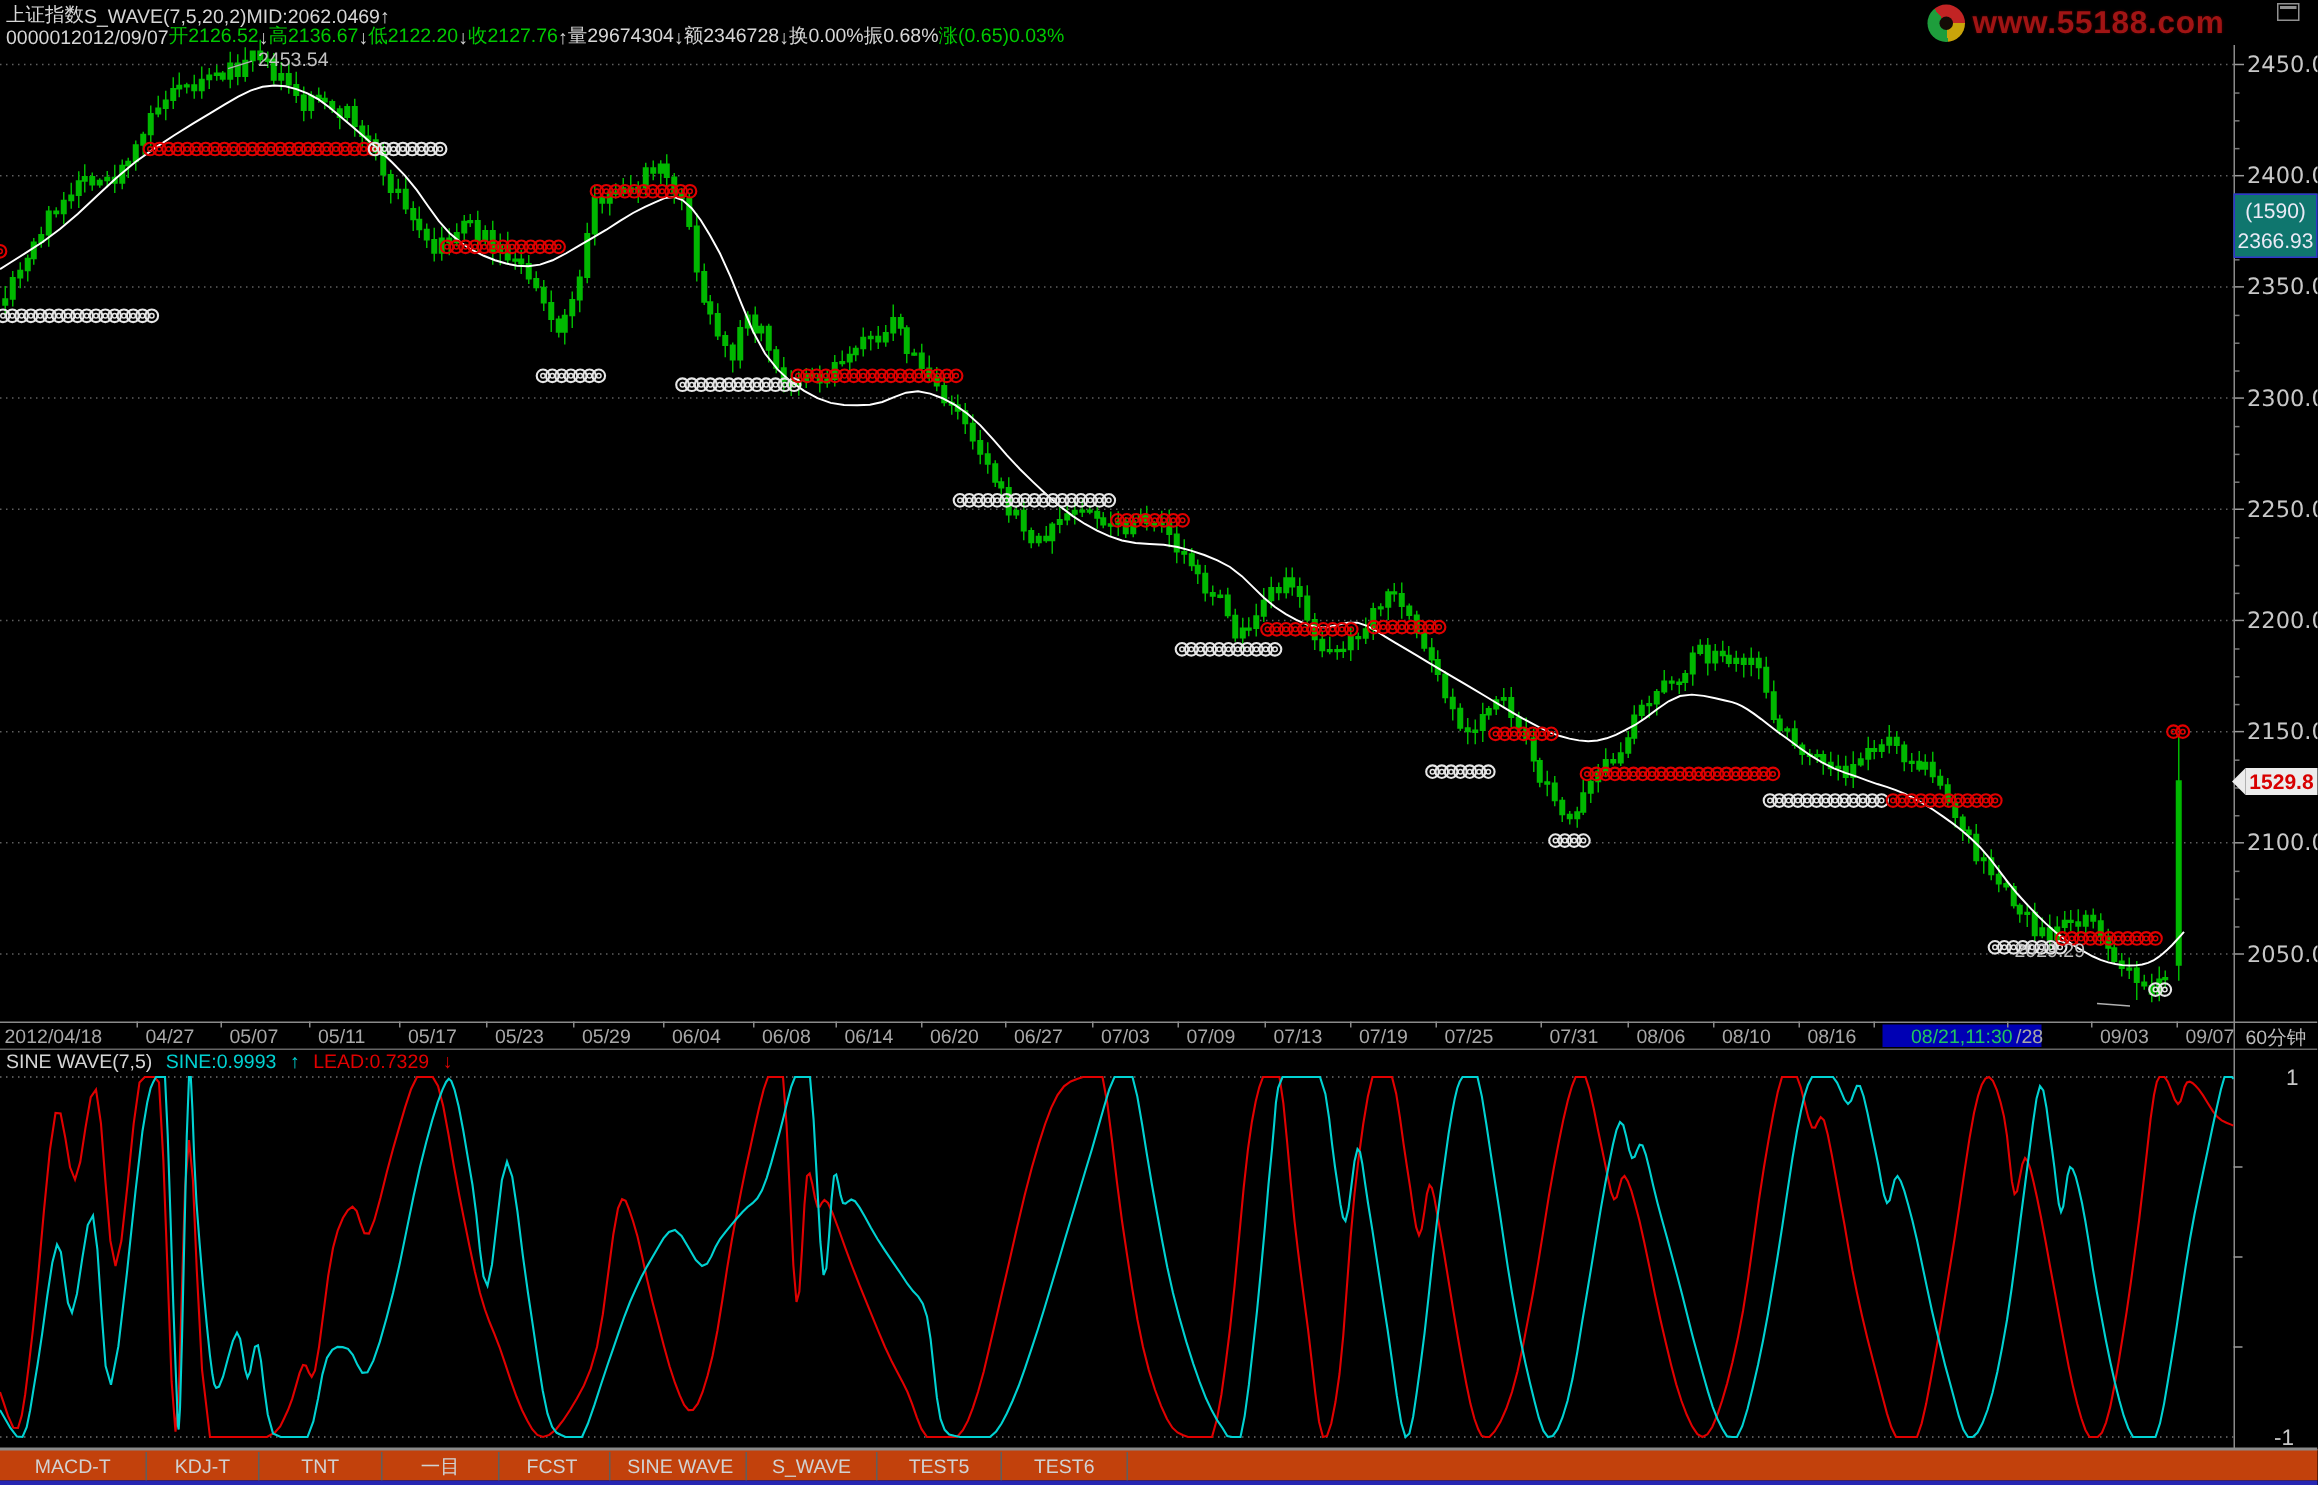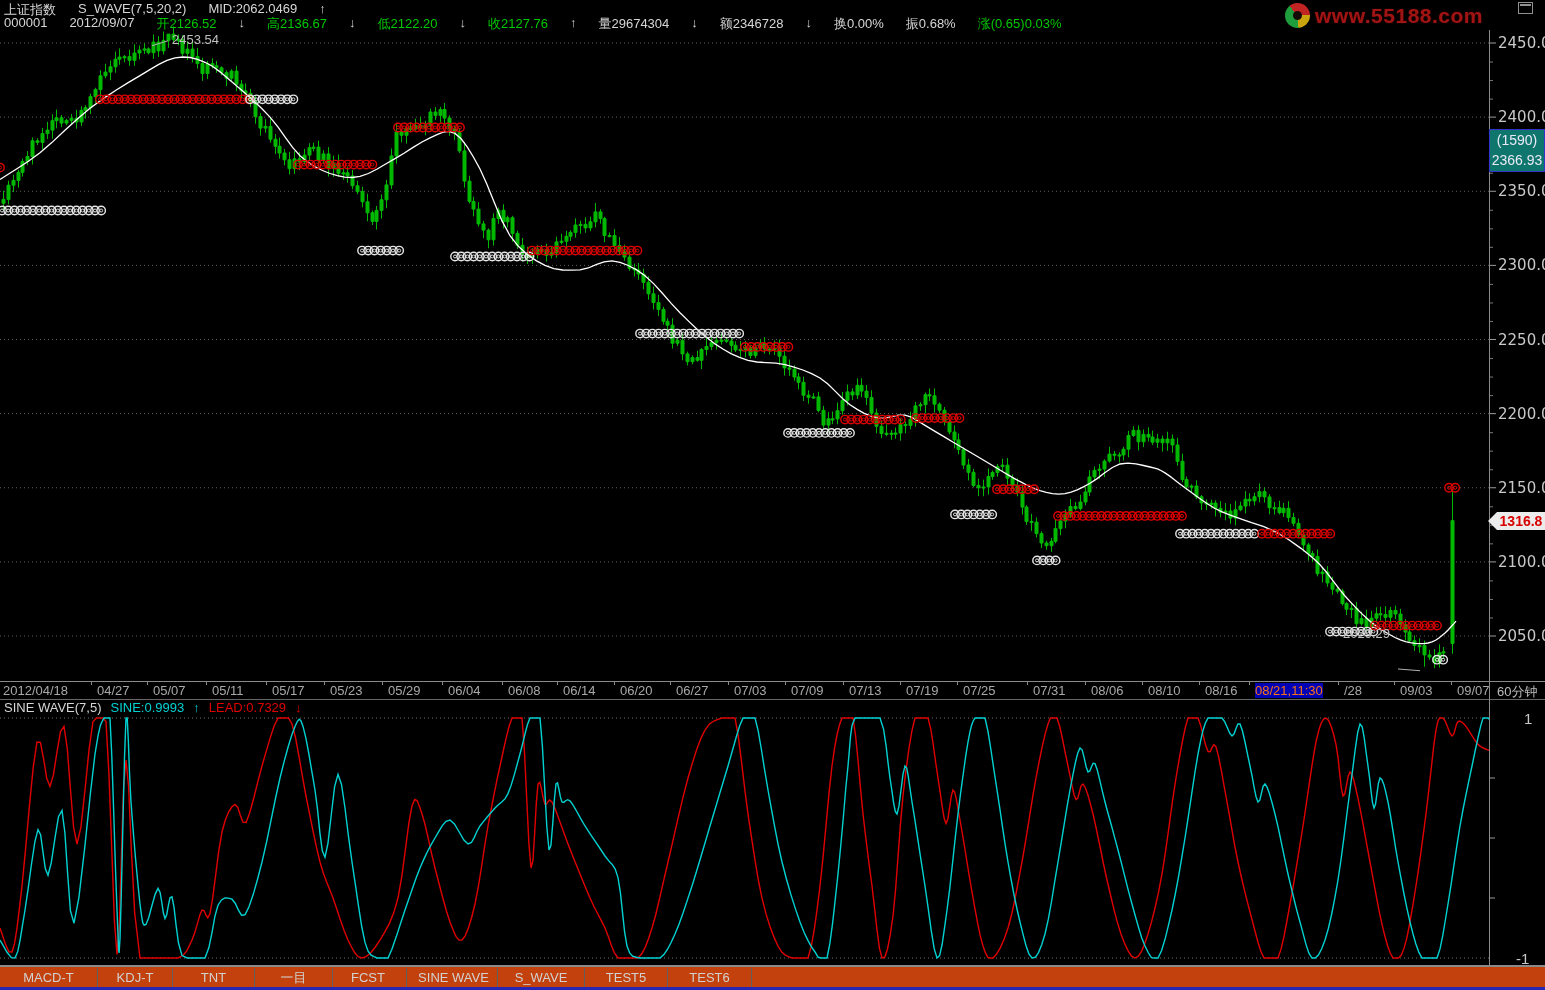--- a/index.html
+++ b/index.html
@@ -1,40 +1,40 @@
 <!DOCTYPE html>
 <html><head>
 <meta charset="utf-8">
 <style>
 *{margin:0;padding:0;box-sizing:border-box}
 html,body{background:#000}
 body{width:1545px;height:990px;overflow:hidden;font-family:"Liberation Sans",sans-serif}
 .screen{position:relative;width:1545px;height:990px;background:#000}
 #chart{position:absolute;left:0;top:0}
-.hdr{position:absolute;left:4px;display:flex;gap:22px;font-size:13px;white-space:nowrap;z-index:5}
+.hdr{position:absolute;left:4px;display:flex;gap:0;font-size:13px;white-space:nowrap;align-items:center;z-index:5}
 #hdr1{top:1px}
 #hdr2{top:15px}
 .w{color:#d6d6d6}
 .g{color:#00c800}
 .logo{position:absolute;top:3px;right:62px;display:flex;align-items:center;gap:5px;z-index:5}
 .logo-text{color:#a01414;font-weight:bold;font-size:21px;letter-spacing:.5px;text-shadow:0 0 2px #400}
 .swirl{width:25px;height:25px;border-radius:50%;background:conic-gradient(from -40deg,#c22424 0 130deg,#c9a40a 130deg 215deg,#1e9e3c 215deg 360deg);position:relative}
 .swirl::after{content:"";position:absolute;left:8px;top:8px;width:9px;height:9px;border-radius:50%;background:#140a06}
 .winicon{position:absolute;top:2px;right:12px;width:15px;height:12px;border:1px solid #909090;z-index:5}
 .winicon::before{content:"";position:absolute;left:1px;top:1px;right:1px;height:2px;background:#909090}
 .anno{position:absolute;font-size:13px;color:#c0c0c0;z-index:4;white-space:nowrap}
 #anno-high{left:172px;top:32px}
 #anno-low{left:1343px;top:626px}
 .bluebox{position:absolute;left:1489px;top:129px;width:56px;height:43px;background:#0f766e;border:1px solid #3333cc;color:#eaeaf6;font-size:14px;text-align:center;line-height:20px;z-index:4}
 .tag2127{position:absolute;left:1497px;top:512px;width:48px;height:18px;background:#ececec;color:#d80000;font-size:14px;font-weight:bold;text-align:center;line-height:18px;z-index:4}
 .tag2127::before{content:"";position:absolute;left:-9px;top:0;width:0;height:0;border-right:9px solid #ececec;border-top:9px solid transparent;border-bottom:9px solid transparent}
 .dates{position:absolute;top:683px;left:0;width:1545px;height:16px;font-size:13px;color:#a8a8a8;z-index:4}
 .date-item{position:absolute;top:0;white-space:nowrap}
 .date-item::before{content:"";position:absolute;left:-6px;top:-2px;width:1px;height:4px;background:#8a8a8a}
-.date-item.hl{background:#0000b4;color:#f97316;padding:0 0}
+.date-item.hl{background:#0000b4;color:#22c55e;padding:0 19px}
 .period{position:absolute;left:1497px;top:0;color:#bcbcbc}
 .sinehdr{position:absolute;top:700px;left:4px;display:flex;gap:9px;font-size:13px;z-index:4;white-space:nowrap}
 .cy{color:#00d2d2}
 .rd{color:#e00000}
 .sv{position:absolute;font-size:15px;color:#c8c8c8;z-index:4}
 #sine-top{left:1524px;top:710px}
 #sine-bottom{left:1516px;top:950px}
 .tabs{position:absolute;top:966px;left:0;width:1545px;height:21px;border-top:1px solid #8a8a8a;background:#c2410c;z-index:5}
 .tab{position:absolute;top:1px;height:19px;line-height:19px;text-align:center;font-size:13px;color:#d2d2d2;border-right:1px solid #5f5f5f;cursor:default}
 .bluestrip{position:absolute;top:987px;left:0;width:1545px;height:3px;background:#2626b2;z-index:6}
@@ -669,21 +669,21 @@
   </div>
   <div class="winicon"></div>
 
   <div class="anno" id="anno-high">2453.54</div>
   <div class="anno" id="anno-low">2029.29</div>
 
   <div class="bluebox">
     <div>(1590)</div>
     <div>2366.93</div>
   </div>
-  <div class="tag2127">1316.8</div>
+  <div class="tag2127">1529.8</div>
 
   <div class="dates" id="dates">
     <span class="period">60分钟</span>
   <span class="date-item" style="left: 3px;">2012/04/18</span>
       <span class="date-item" style="left: 97px;">04/27</span>
       <span class="date-item" style="left: 153px;">05/07</span>
       <span class="date-item" style="left: 212px;">05/11</span>
       <span class="date-item" style="left: 272px;">05/17</span>
       <span class="date-item" style="left: 330px;">05/23</span>
       <span class="date-item" style="left: 388px;">05/29</span>

